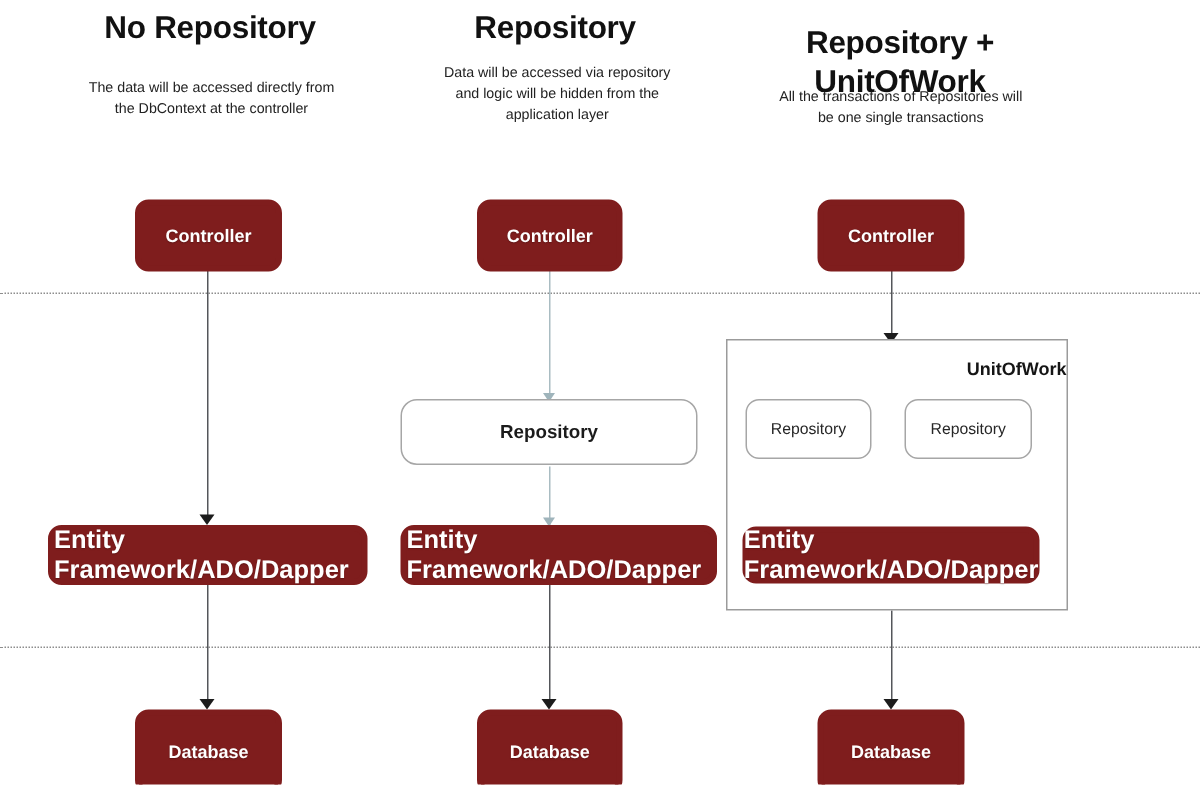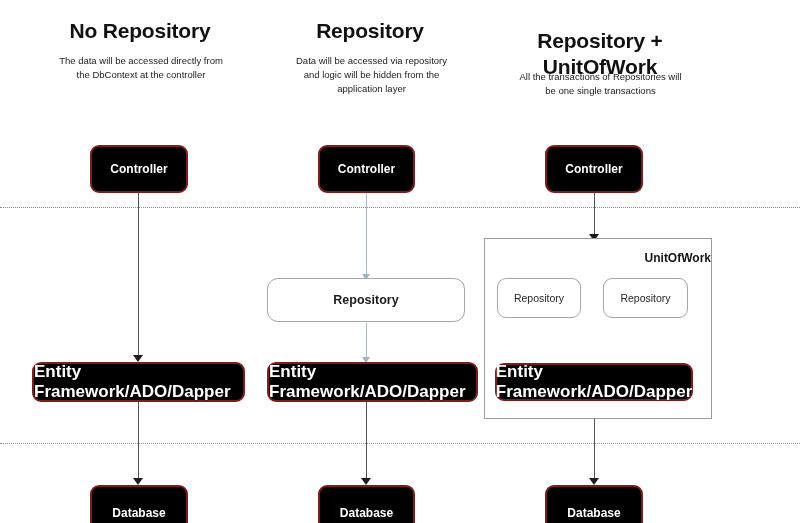--- a/index.html
+++ b/index.html
@@ -13,21 +13,20 @@
     font-family: "Liberation Sans", sans-serif;
     position: relative;
     overflow: hidden;
   }
 
   #canvas {
     position: absolute;
     left: 0; top: 0;
     width: 800px;
     height: 434px;
-    margin-top: 12px;
   }
 
   
   .col-title {
     position: absolute;
     text-align: center;
     font-weight: bold;
     font-size: 21px;
     color: #111111;
     line-height: 26px;
@@ -68,22 +67,22 @@
   }
   .arrow.light {
     border-left: 4px solid transparent;
     border-right: 4px solid transparent;
     border-top: 6px solid #9fb4bb;
   }
 
   
   .node-dark {
     position: absolute;
-    background: #000000;
-    border: 2px solid #7f1d1d;
+    background: #7f1d1d;
+    border: 4px solid #7f1d1d;
     border-radius: 9px;
     color: #ffffff;
     font-weight: bold;
     font-size: 12px;
     display: flex;
     align-items: center;
     justify-content: center;
     box-sizing: border-box;
     text-shadow: 0 1px 1px rgba(0,0,0,0.25);
   }
@@ -125,21 +124,21 @@
     font-weight: bold;
     color: #151515;
   }
 </style>
 </head>
 <body>
 
 <div id="canvas">
 
   <div class="col-title" style="left:20px; top:6px; width:240px;">No Repository</div>
-  <div class="col-sub" style="left:52px; top:42px; width:178px;">The data will be accessed directly from the DbContext at the controller</div>
+  <div class="col-sub" style="left:52px; top:52px; width:178px;">The data will be accessed directly from the DbContext at the controller</div>
 
   <div class="col-title" style="left:250px; top:6px; width:240px;">Repository</div>
   <div class="col-sub" style="left:289px; top:42px; width:165px;">Data will be accessed via repository and logic will be hidden from the application layer</div>
 
   <div class="col-title" style="left:487px; top:16px; width:226px;">Repository + UnitOfWork</div>
   <div class="col-sub" style="left:519px; top:58px; width:163px;">All the transactions of Repositories will be one single transactions</div>
 
   <div class="divider" style="top:195px;"></div>
   <div class="divider" style="top:431px;"></div>
 

